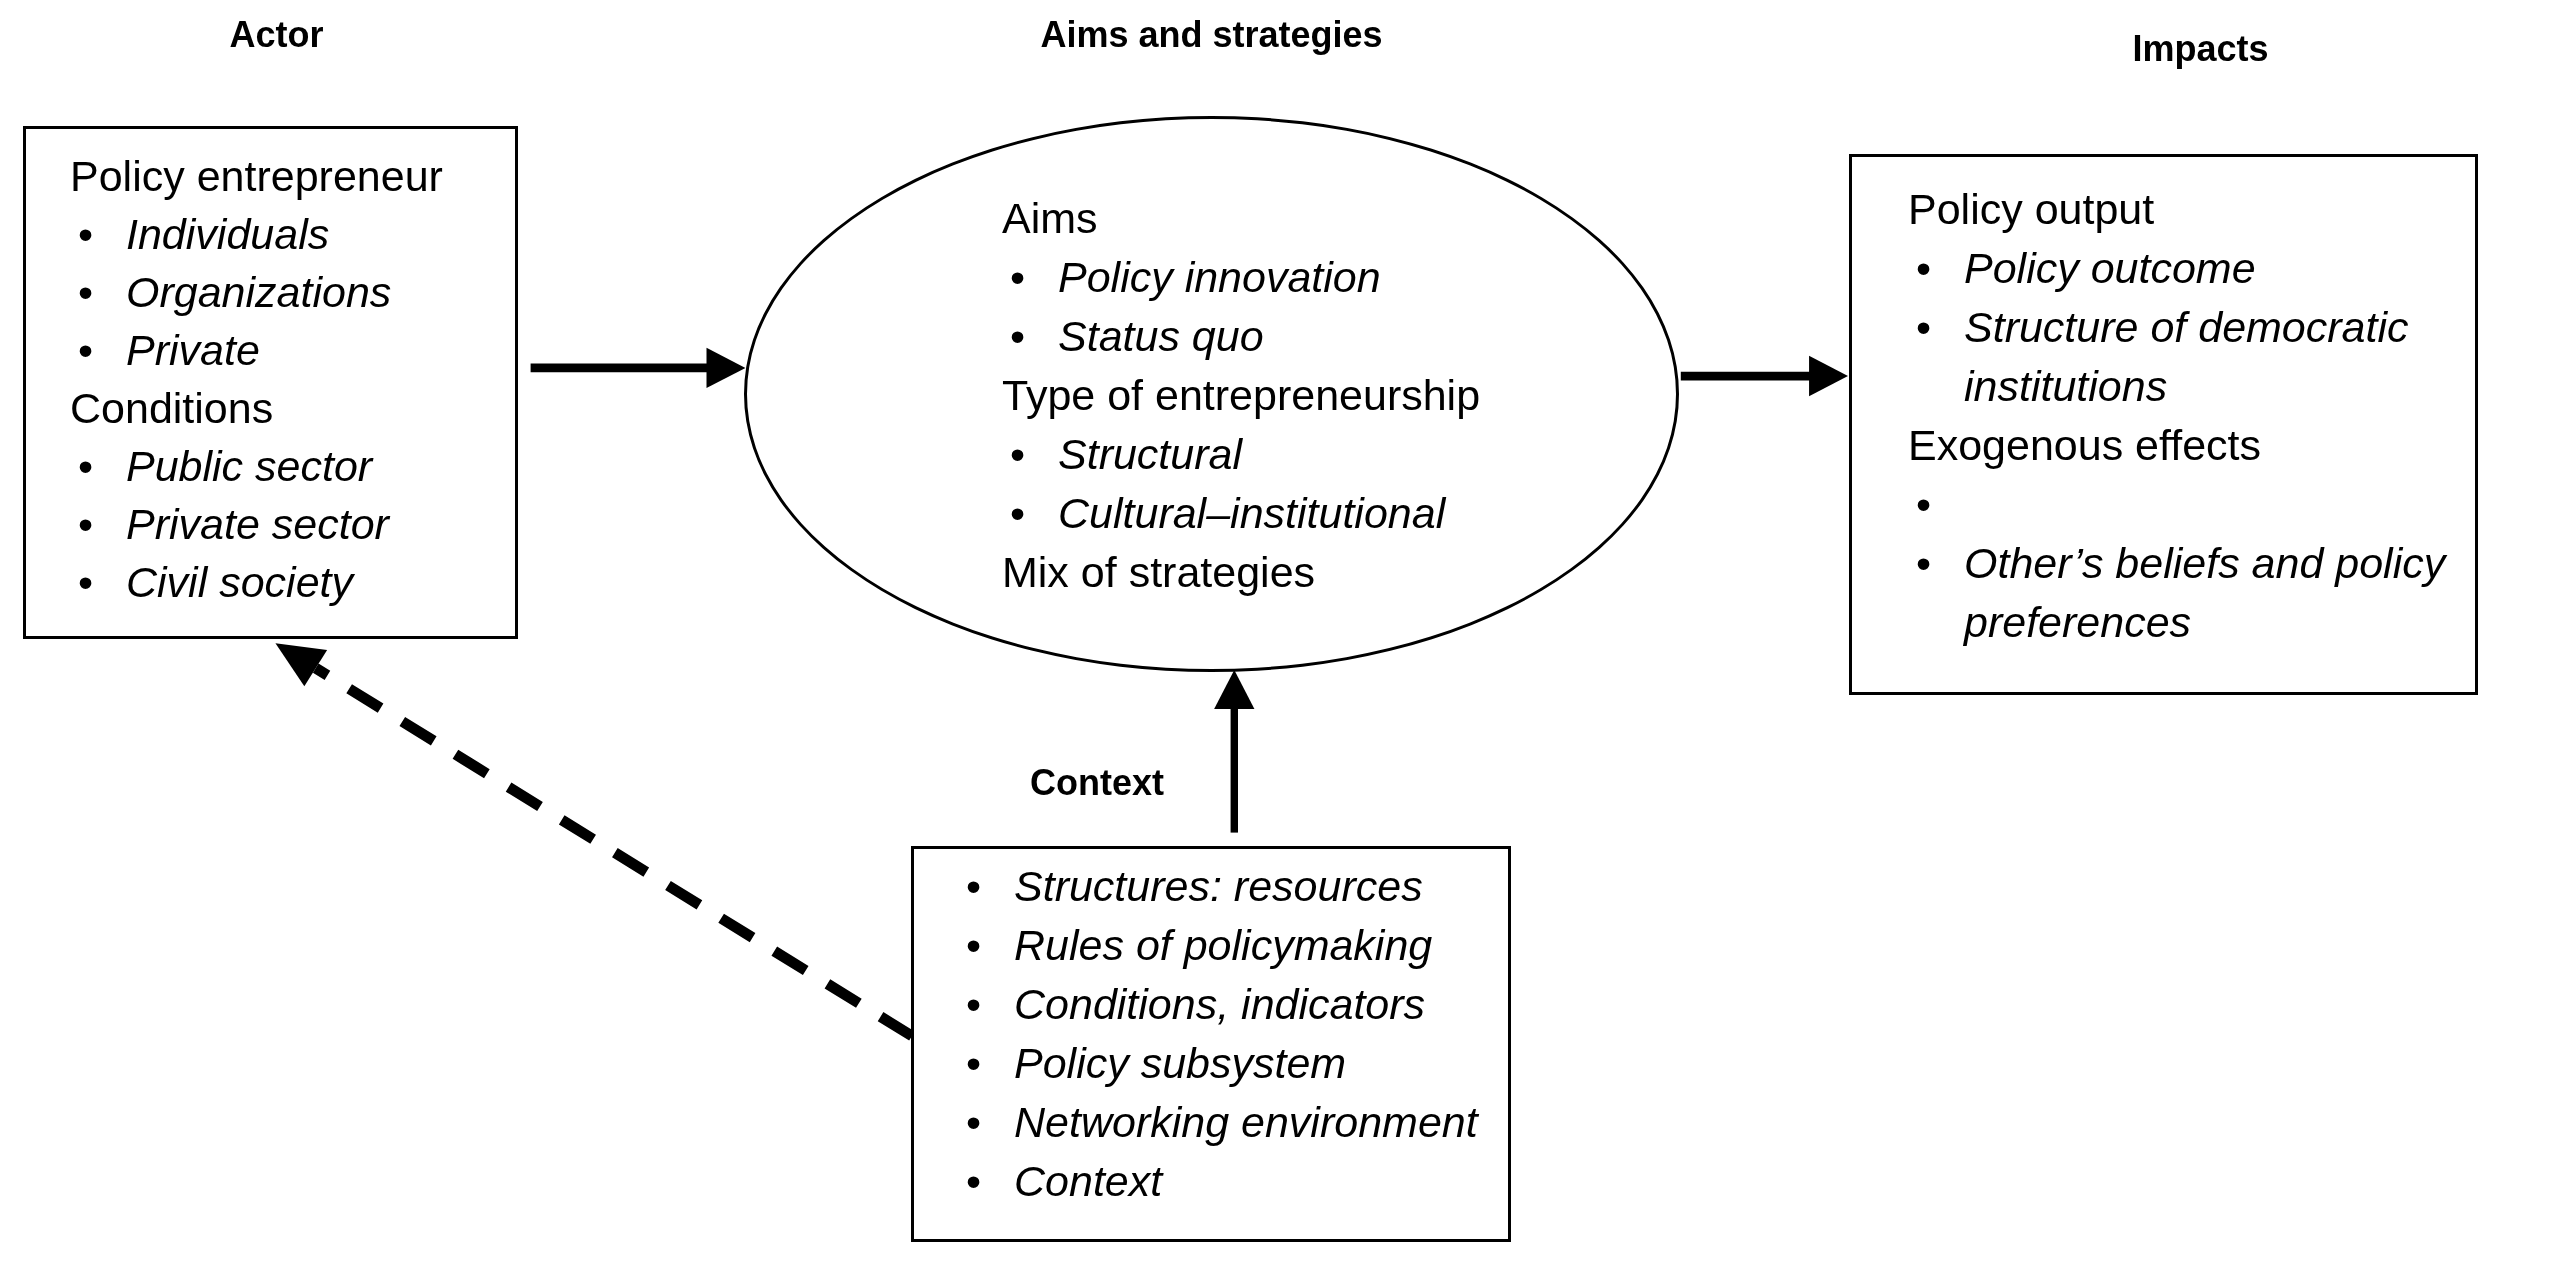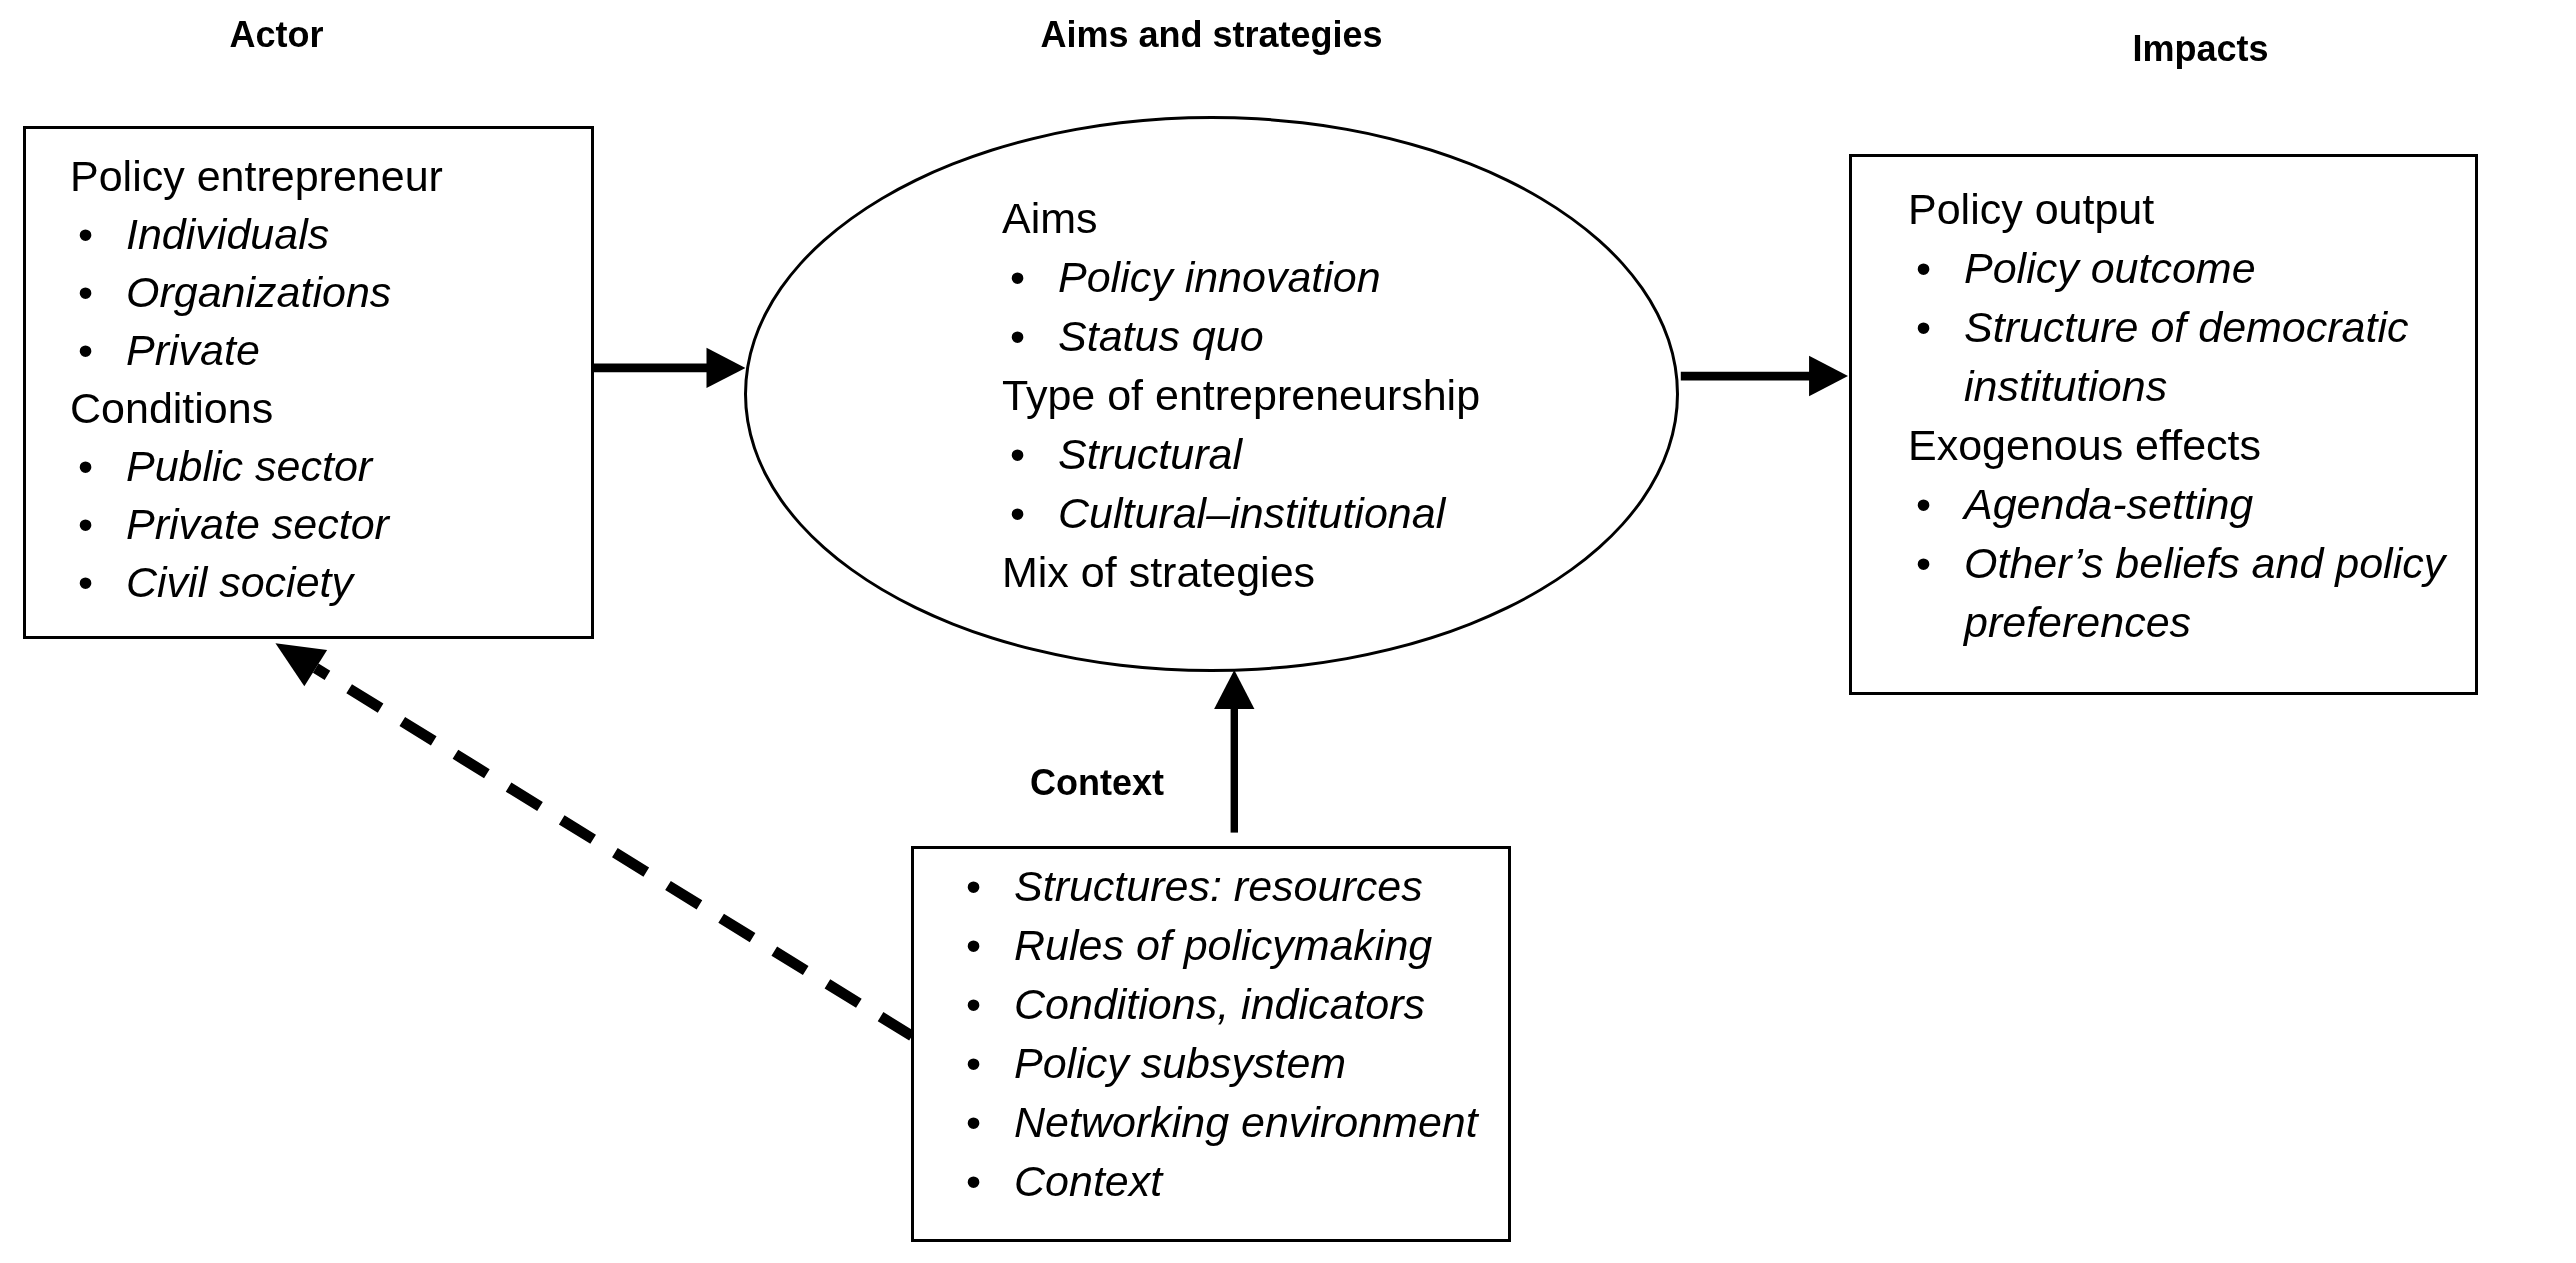--- a/index.html
+++ b/index.html
@@ -35,21 +35,21 @@
   .content { position:absolute; }
   .line { font-size:43px; }
   .header { font-style:normal; }
   .bullet { display:flex; align-items:flex-start; }
   .dot { flex:0 0 56px; width:56px; padding-left:8px; font-style:normal; }
   .txt { font-style:italic; }
   .nowrap .txt, .nowrap .header { white-space:nowrap; }
 
   
   #actor-title   { left:23px; top:10.7px; width:507px; }
-  #actor-box     { left:23px; top:126px; width:571px; height:513px; }
+  #actor-box     { left:23px; top:126px; width:495px; height:513px; }
   #actor-box .content { left:44px; top:17.5px; width:443px; }
   #actor-box .line { line-height:58px; }
 
   
   #aims-title    { left:744px; top:10.7px; width:935px; }
   #aims-ellipse  { left:744px; top:116px; width:935px; height:556px; }
   #aims-ellipse .content { left:255px; top:70px; width:645px; }
   #aims-ellipse .line { line-height:59px; }
 
   
@@ -161,21 +161,20 @@
         <span class="dot">•</span>
         <span class="txt">Policy outcome</span>
       </div>
       <div class="line bullet">
         <span class="dot">•</span>
         <span class="txt">Structure of democratic institutions</span>
       </div>
       <div class="line header">Exogenous effects</div>
       <div class="line bullet">
         <span class="dot">•</span>
-        <span class="txt">Agenda-setting</span>
       </div>
       <div class="line bullet">
         <span class="dot">•</span>
         <span class="txt">Other’s beliefs and policy preferences</span>
       </div>
     </div>
   </div>
 
   <div id="context-title" class="big-title">Context</div>
 

